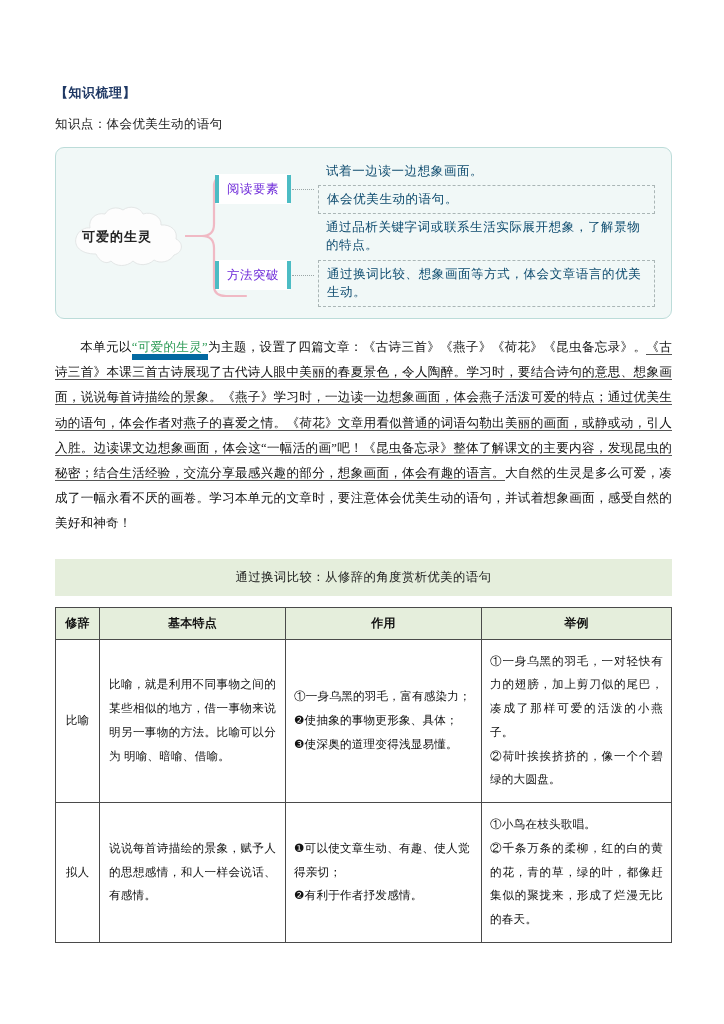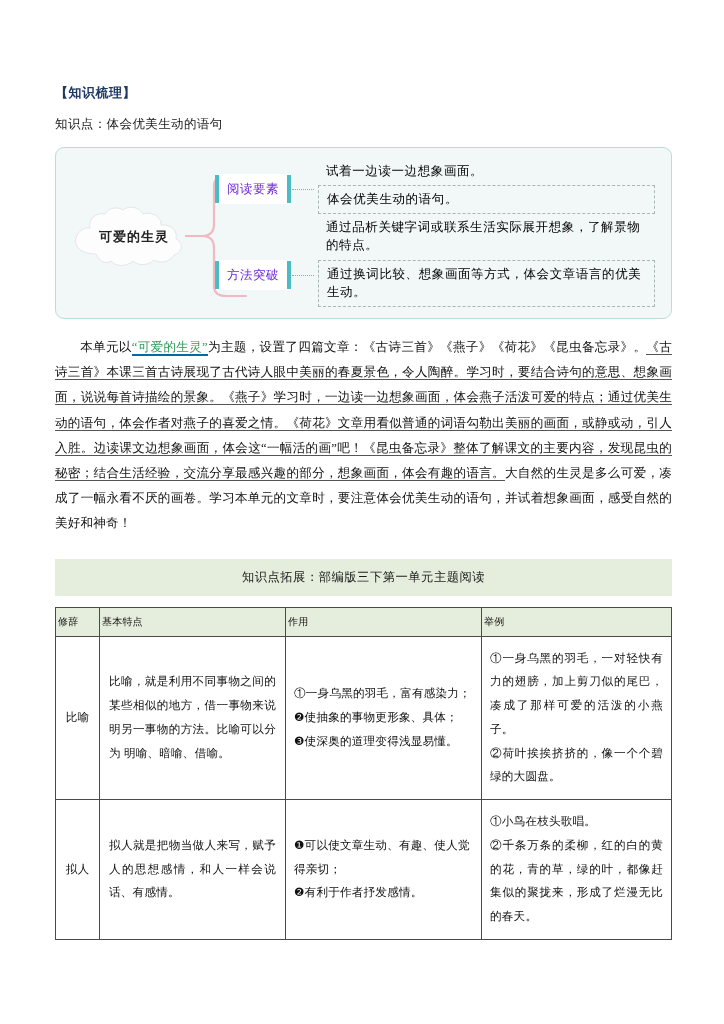--- a/index.html
+++ b/index.html
@@ -64,21 +64,21 @@
   }
   .cloud {
     position: absolute;
     left: 14px;
     top: 58px;
     width: 118px;
     height: 62px;
   }
   .cloud-label {
     position: absolute;
-    left: 19px;
+    left: 2px;
     top: 58px;
     width: 118px;
     height: 62px;
     display: flex;
     align-items: center;
     justify-content: center;
     font-size: 13px;
     font-weight: 700;
     color: #222;
     letter-spacing: 1px;
@@ -132,21 +132,21 @@
 
   .mm-items {
     position: absolute;
     left: 262px;
     right: 16px;
     top: 10px;
     bottom: 8px;
   }
   .mm-item {
     font-size: 12.5px;
-    color: #000000;
+    color: #0c4a6e;
     letter-spacing: 0.6px;
     line-height: 1.45;
     padding: 4px 6px 5px 8px;
     font-family: "Liberation Sans", sans-serif;
   }
   .mm-item.dash-box {
     border: 1.4px dashed #aab6b6;
   }
   .mm-item.plain { border: none; }
 
@@ -155,21 +155,21 @@
     margin-top: 16px;
     font-size: 12.6px;
     line-height: 2.0;
     text-align: justify;
     text-indent: 2em;
     letter-spacing: 0.15px;
     color: #111;
   }
   .hl-green {
     color: #2e9b57;
-    border-bottom: 2px solid #0369a1;
+    border-bottom: 6px solid #0369a1;
   }
   .underlined {
     border-bottom: 1px solid #555;
   }
 
   
   .banner {
     margin-top: 22px;
     background: #e5eedc;
     text-align: center;
@@ -190,24 +190,24 @@
   table.rhetoric th,
   table.rhetoric td {
     border: 1px solid #4a4a4a;
     vertical-align: middle;
     font-size: 11.6px;
     color: #111;
     letter-spacing: 0.2px;
   }
   table.rhetoric th {
     background: #e5eedc;
-    text-align: left;
-    font-weight: 400;
+    text-align: center;
+    font-weight: 700;
     padding: 7px 2px;
-    font-size: 10px;
+    font-size: 12px;
   }
   td.c-name {
     text-align: center;
     padding: 6px 2px;
   }
   td.c-feature {
     padding: 14px 9px;
     line-height: 2.05;
     text-align: justify;
   }
@@ -267,21 +267,21 @@
         <div class="mm-item dash-box">体会优美生动的语句。</div>
         <div class="mm-item plain">通过品析关键字词或联系生活实际展开想象，了解景物的特点。</div>
         <div class="mm-item dash-box">通过换词比较、想象画面等方式，体会文章语言的优美生动。</div>
       </div>
 
     </div>
   </div>
 
   <p class="body-para"><span>本单元以</span><span class="hl-green">“可爱的生灵”</span><span>为主题，设置了四篇文章：《古诗三首》《燕子》《荷花》《昆虫备忘录》。</span><span class="underlined">《古诗三首》本课三首古诗展现了古代诗人眼中美丽的春夏景色，令人陶醉。学习时，要结合诗句的意思、想象画面，说说每首诗描绘的景象。《燕子》学习时，一边读一边想象画面，体会燕子活泼可爱的特点；通过优美生动的语句，体会作者对燕子的喜爱之情。《荷花》文章用看似普通的词语勾勒出美丽的画面，或静或动，引人入胜。边读课文边想象画面，体会这“一幅活的画”吧！《昆虫备忘录》整体了解课文的主要内容，发现昆虫的秘密；结合生活经验，交流分享最感兴趣的部分，想象画面，体会有趣的语言。</span><span>大自然的生灵是多么可爱，凑成了一幅永看不厌的画卷。学习本单元的文章时，要注意体会优美生动的语句，并试着想象画面，感受自然的美好和神奇！</span></p>
 
-  <div class="banner">知识点拓展：部编版三下第一单元主题阅读</div>
+  <div class="banner">通过换词比较：从修辞的角度赏析优美的语句</div>
 
   <table class="rhetoric">
     <colgroup>
       <col class="col-1">
         <col class="col-2">
         <col class="col-3">
         <col class="col-4">
     </colgroup>
     <thead>
       <tr>
@@ -300,21 +300,21 @@
           <span class="eff-line">❷使抽象的事物更形象、具体；</span>
           <span class="eff-line">❸使深奥的道理变得浅显易懂。</span>
         </td>
         <td class="c-example">
           <span class="ex-line">①一身乌黑的羽毛，一对轻快有力的翅膀，加上剪刀似的尾巴，凑成了那样可爱的活泼的小燕子。</span>
           <span class="ex-line">②荷叶挨挨挤挤的，像一个个碧绿的大圆盘。</span>
         </td>
       </tr>
       <tr>
         <td class="c-name">拟人</td>
-        <td class="c-feature">拟人就是把物当做人来写，赋予人的思想感情，和人一样会说话、有感情。</td>
+        <td class="c-feature">说说每首诗描绘的景象，赋予人的思想感情，和人一样会说话、有感情。</td>
         <td class="c-effect">
           <span class="eff-line">❶可以使文章生动、有趣、使人觉得亲切；</span>
           <span class="eff-line">❷有利于作者抒发感情。</span>
         </td>
         <td class="c-example">
           <span class="ex-line">①小鸟在枝头歌唱。</span>
           <span class="ex-line">②千条万条的柔柳，红的白的黄的花，青的草，绿的叶，都像赶集似的聚拢来，形成了烂漫无比的春天。</span>
         </td>
       </tr>
     </tbody>

